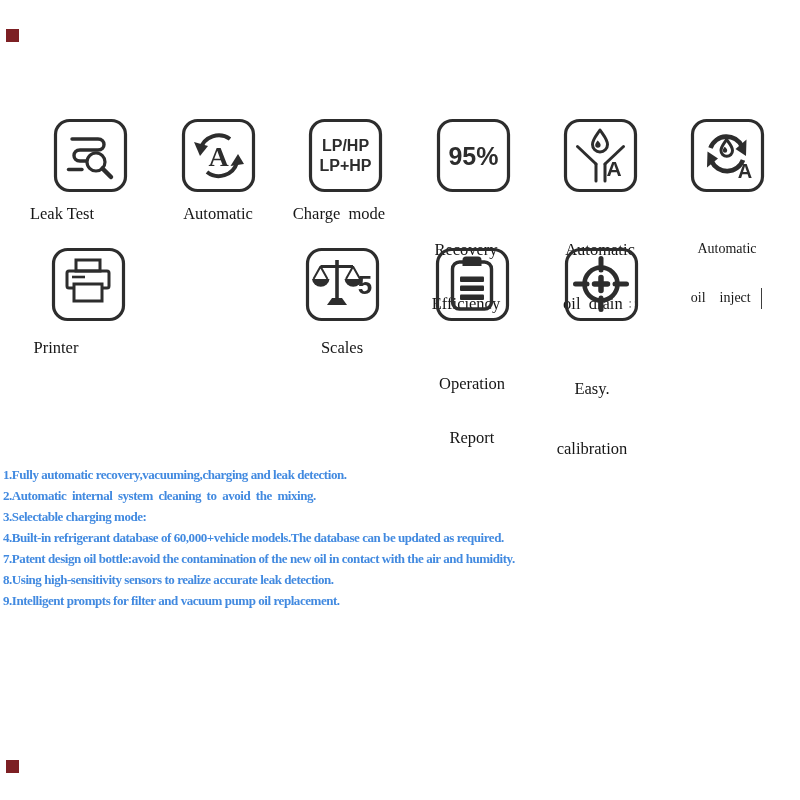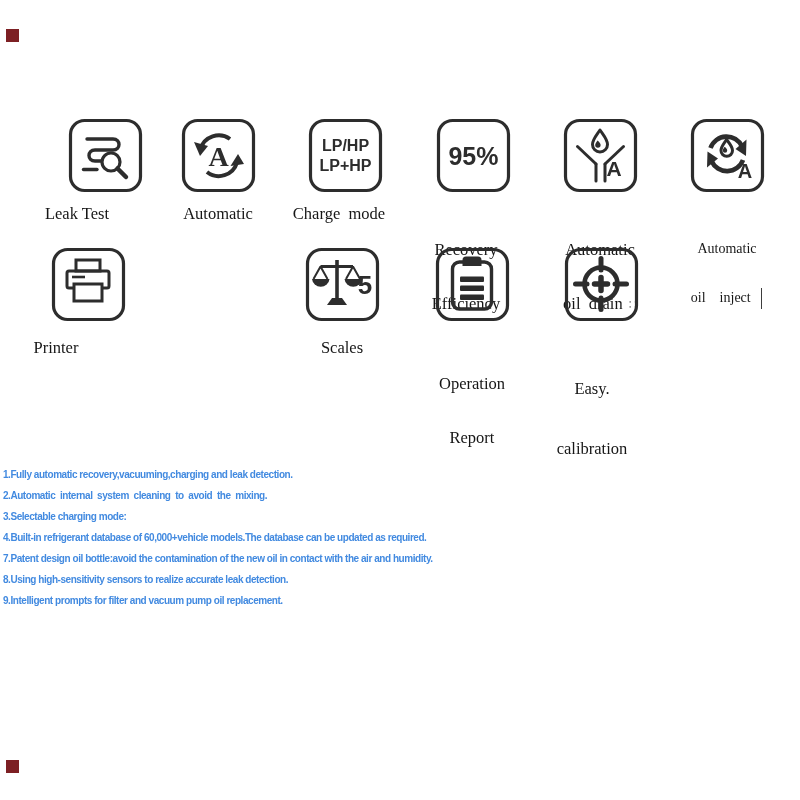--- a/index.html
+++ b/index.html
@@ -24,33 +24,33 @@
 
   
   .stk{fill:none;stroke:var(--iconInk,#2d2d2d);}
   .fil{fill:var(--iconInk,#2d2d2d);stroke:none;}
   .box{fill:none;stroke:var(--iconInk,#2d2d2d);stroke-width:3.2px;}
   .itx{fill:var(--iconInk,#2d2d2d);font-family:"Liberation Sans",sans-serif;font-weight:bold;}
   .itx-serif{font-family:"Liberation Serif",serif;}
 
   
   .feature-list{position:absolute;left:3px;top:464px;width:795px;
-    font-family:Liberation Sans, sans-serif;font-weight:bold;font-size:10px;
+    font-family:Liberation Serif, serif;font-weight:bold;font-size:13px;
     letter-spacing:-0.45px;color:var(--accentBlue,#428ae0);}
   .fl{height:21px;line-height:21px;white-space:pre;}
 </style>
 </head>
 <body>
 
 <div class="page">
 
   <div class="marker marker-top"></div>
   <div class="marker marker-bottom"></div>
 
-  <div class="cell" style="left:41px;top:118px">
+  <div class="cell" style="left:26px;top:118px">
     <svg class="icon" viewBox="0 0 75 75">
       <rect class="box" x="2.5" y="2.5" width="70" height="70" rx="14"></rect>
       <path class="stk" stroke-width="3.4" stroke-linecap="round" d="M19 21 H45 C53 21 53 32 45 32 H27 C19 32 19 43 27 43 H33"></path>
       <path class="stk" stroke-width="3.4" stroke-linecap="round" d="M15.5 51.5 H29"></path>
       <circle cx="43" cy="44" r="9" fill="#ffffff" stroke="var(--iconInk,#2d2d2d)" stroke-width="3.2"></circle>
       <path class="stk" stroke-width="4.5" stroke-linecap="round" d="M49.5 50.5 L58 59"></path>
     </svg>
     <div class="label" style="position:relative;left:-28px">Leak Test</div>
   </div>
 

